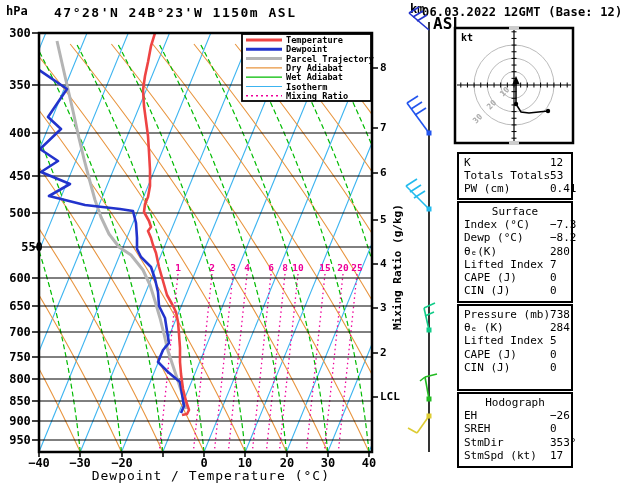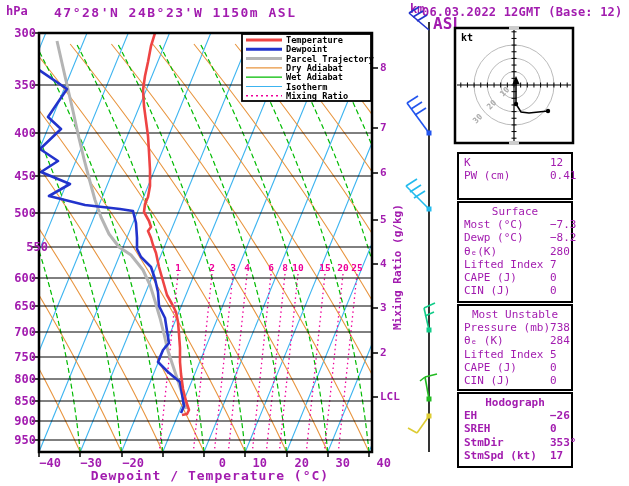--- a/index.html
+++ b/index.html
@@ -1,28 +1,28 @@
 <!DOCTYPE html>
 <html><head>
 <meta charset="utf-8">
 <style>
   html,body{margin:0;padding:0;background:#fff;}
   #canvas{position:relative;width:629px;height:486px;background:#fff;overflow:hidden;
-          font-family:"DejaVu Sans Mono","Liberation Mono",monospace;color:#a21caf;}
+          font-family:"DejaVu Sans Mono","Liberation Mono",monospace;color:#000000;}
   .abs{position:absolute;}
   .b{font-weight:bold;}
   #main-title{left:54px;top:5px;font-size:13px;letter-spacing:1.5px;white-space:pre;}
   #datetime{left:422px;top:5px;font-size:12px;letter-spacing:0.2px;white-space:pre;}
   #hpa-label{left:6px;top:4px;font-size:12px;}
   #km-label{left:410px;top:2px;font-size:12px;}
   #asl-label{left:405px;top:14px;font-size:16px;margin-left:28px;}
-  .pticklab{position:absolute;width:32px;text-align:right;font-size:12px;font-weight:bold;line-height:10px;}
-  .tticklab{position:absolute;width:44px;text-align:right;font-size:12px;font-weight:bold;}
+  .pticklab{position:absolute;width:32px;text-align:center;font-size:12px;font-weight:bold;line-height:10px;}
+  .tticklab{position:absolute;width:44px;text-align:center;font-size:12px;font-weight:bold;}
   .kmticklab{position:absolute;left:380px;font-size:11px;font-weight:bold;line-height:10px;white-space:pre;}
-  #xaxis-title{left:90px;top:468px;width:240px;text-align:center;font-size:13px;font-weight:bold;letter-spacing:1px;white-space:pre;}
+  #xaxis-title{left:90px;top:468px;width:240px;text-align:right;font-size:13px;font-weight:normal;letter-spacing:1px;white-space:pre;}
   #mixing-axis-title{left:391px;top:330px;transform-origin:0 0;transform:rotate(-90deg);
       font-size:11px;font-weight:bold;white-space:pre;}
   #footer{left:444px;top:470px;font-size:11.5px;font-weight:bold;letter-spacing:0.2px;white-space:pre;}
   .tbox{position:absolute;left:457px;width:116px;border:2px solid #000;box-sizing:border-box;
         background:#fff;padding:2px 0 0 0;}
   .thead{text-align:center;font-size:11px;line-height:13.2px;white-space:pre;}
   .trow{display:flex;font-size:11px;line-height:13.2px;padding-left:5px;}
   .tlabel{min-width:86px;white-space:pre;}
   .tval{white-space:pre;}
   svg text{font-family:"DejaVu Sans Mono","Liberation Mono",monospace;}
@@ -295,28 +295,32 @@
   <div class="abs" id="xaxis-title">Dewpoint / Temperature (°C)</div>
   <div class="abs" id="mixing-axis-title">Mixing Ratio (g/kg)</div>
 
   <div id="tables">
       <div class="tbox" style="top: 152px; height: 48px;">
         <div class="trow">
           <span class="tlabel">K</span>
           <span class="tval">12</span>
         </div>
         <div class="trow">
+          <span class="tlabel">Totals Totals</span>
+          <span class="tval">53</span>
+        </div>
+        <div class="trow">
           <span class="tlabel">PW (cm)</span>
           <span class="tval">0.41</span>
         </div>
       </div>
       <div class="tbox" style="top: 201px; height: 102px;">
         <div class="thead">Surface</div>
         <div class="trow">
-          <span class="tlabel">Most (°C)</span>
+          <span class="tlabel">Index (°C)</span>
           <span class="tval">−7.3</span>
         </div>
         <div class="trow">
           <span class="tlabel">Dewp (°C)</span>
           <span class="tval">−8.2</span>
         </div>
         <div class="trow">
           <span class="tlabel">θₑ(K)</span>
           <span class="tval">280</span>
         </div>
@@ -327,21 +331,20 @@
         <div class="trow">
           <span class="tlabel">CAPE (J)</span>
           <span class="tval">0</span>
         </div>
         <div class="trow">
           <span class="tlabel">CIN (J)</span>
           <span class="tval">0</span>
         </div>
       </div>
       <div class="tbox" style="top: 304px; height: 87px;">
-        <div class="thead">Most Unstable</div>
         <div class="trow">
           <span class="tlabel">Pressure (mb)</span>
           <span class="tval">738</span>
         </div>
         <div class="trow">
           <span class="tlabel">θₑ (K)</span>
           <span class="tval">284</span>
         </div>
         <div class="trow">
           <span class="tlabel">Lifted Index</span>
@@ -349,21 +352,21 @@
         </div>
         <div class="trow">
           <span class="tlabel">CAPE (J)</span>
           <span class="tval">0</span>
         </div>
         <div class="trow">
           <span class="tlabel">CIN (J)</span>
           <span class="tval">0</span>
         </div>
       </div>
-      <div class="tbox" style="top: 392px; height: 76px; font-weight: bold;">
+      <div class="tbox" style="top: 392px; height: 76px;">
         <div class="thead">Hodograph</div>
         <div class="trow">
           <span class="tlabel">EH</span>
           <span class="tval">−26</span>
         </div>
         <div class="trow">
           <span class="tlabel">SREH</span>
           <span class="tval">0</span>
         </div>
         <div class="trow">

